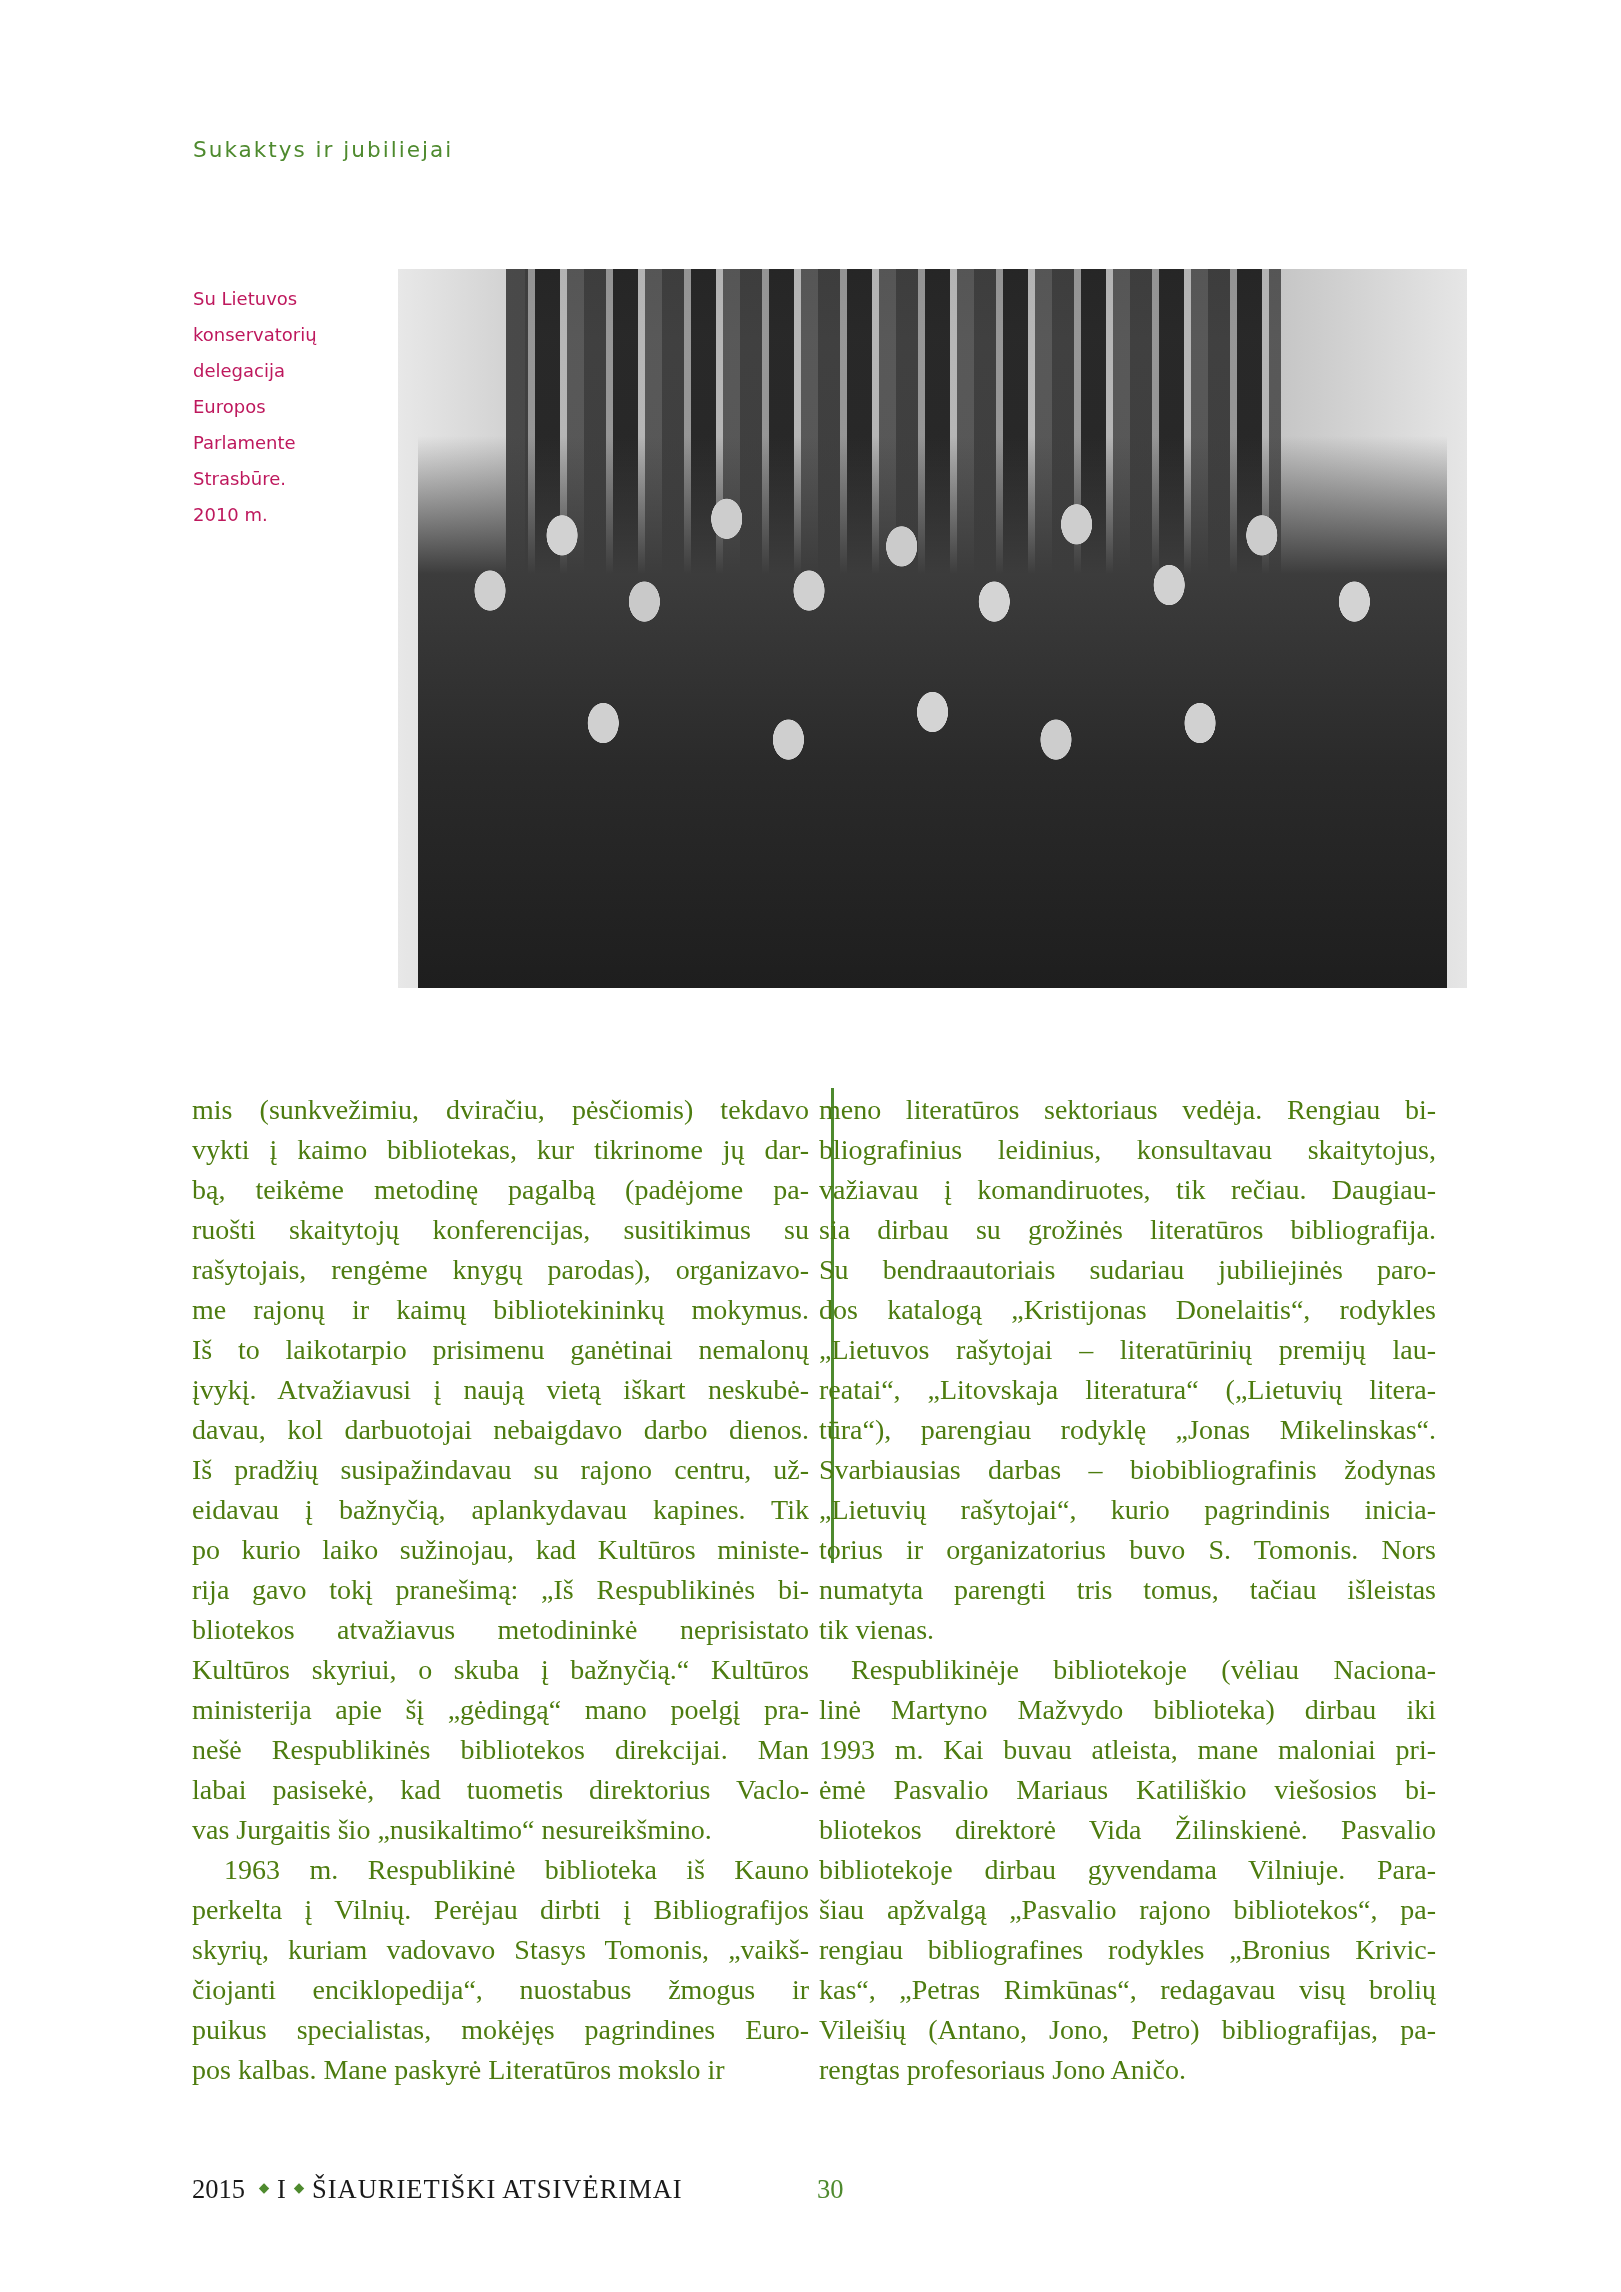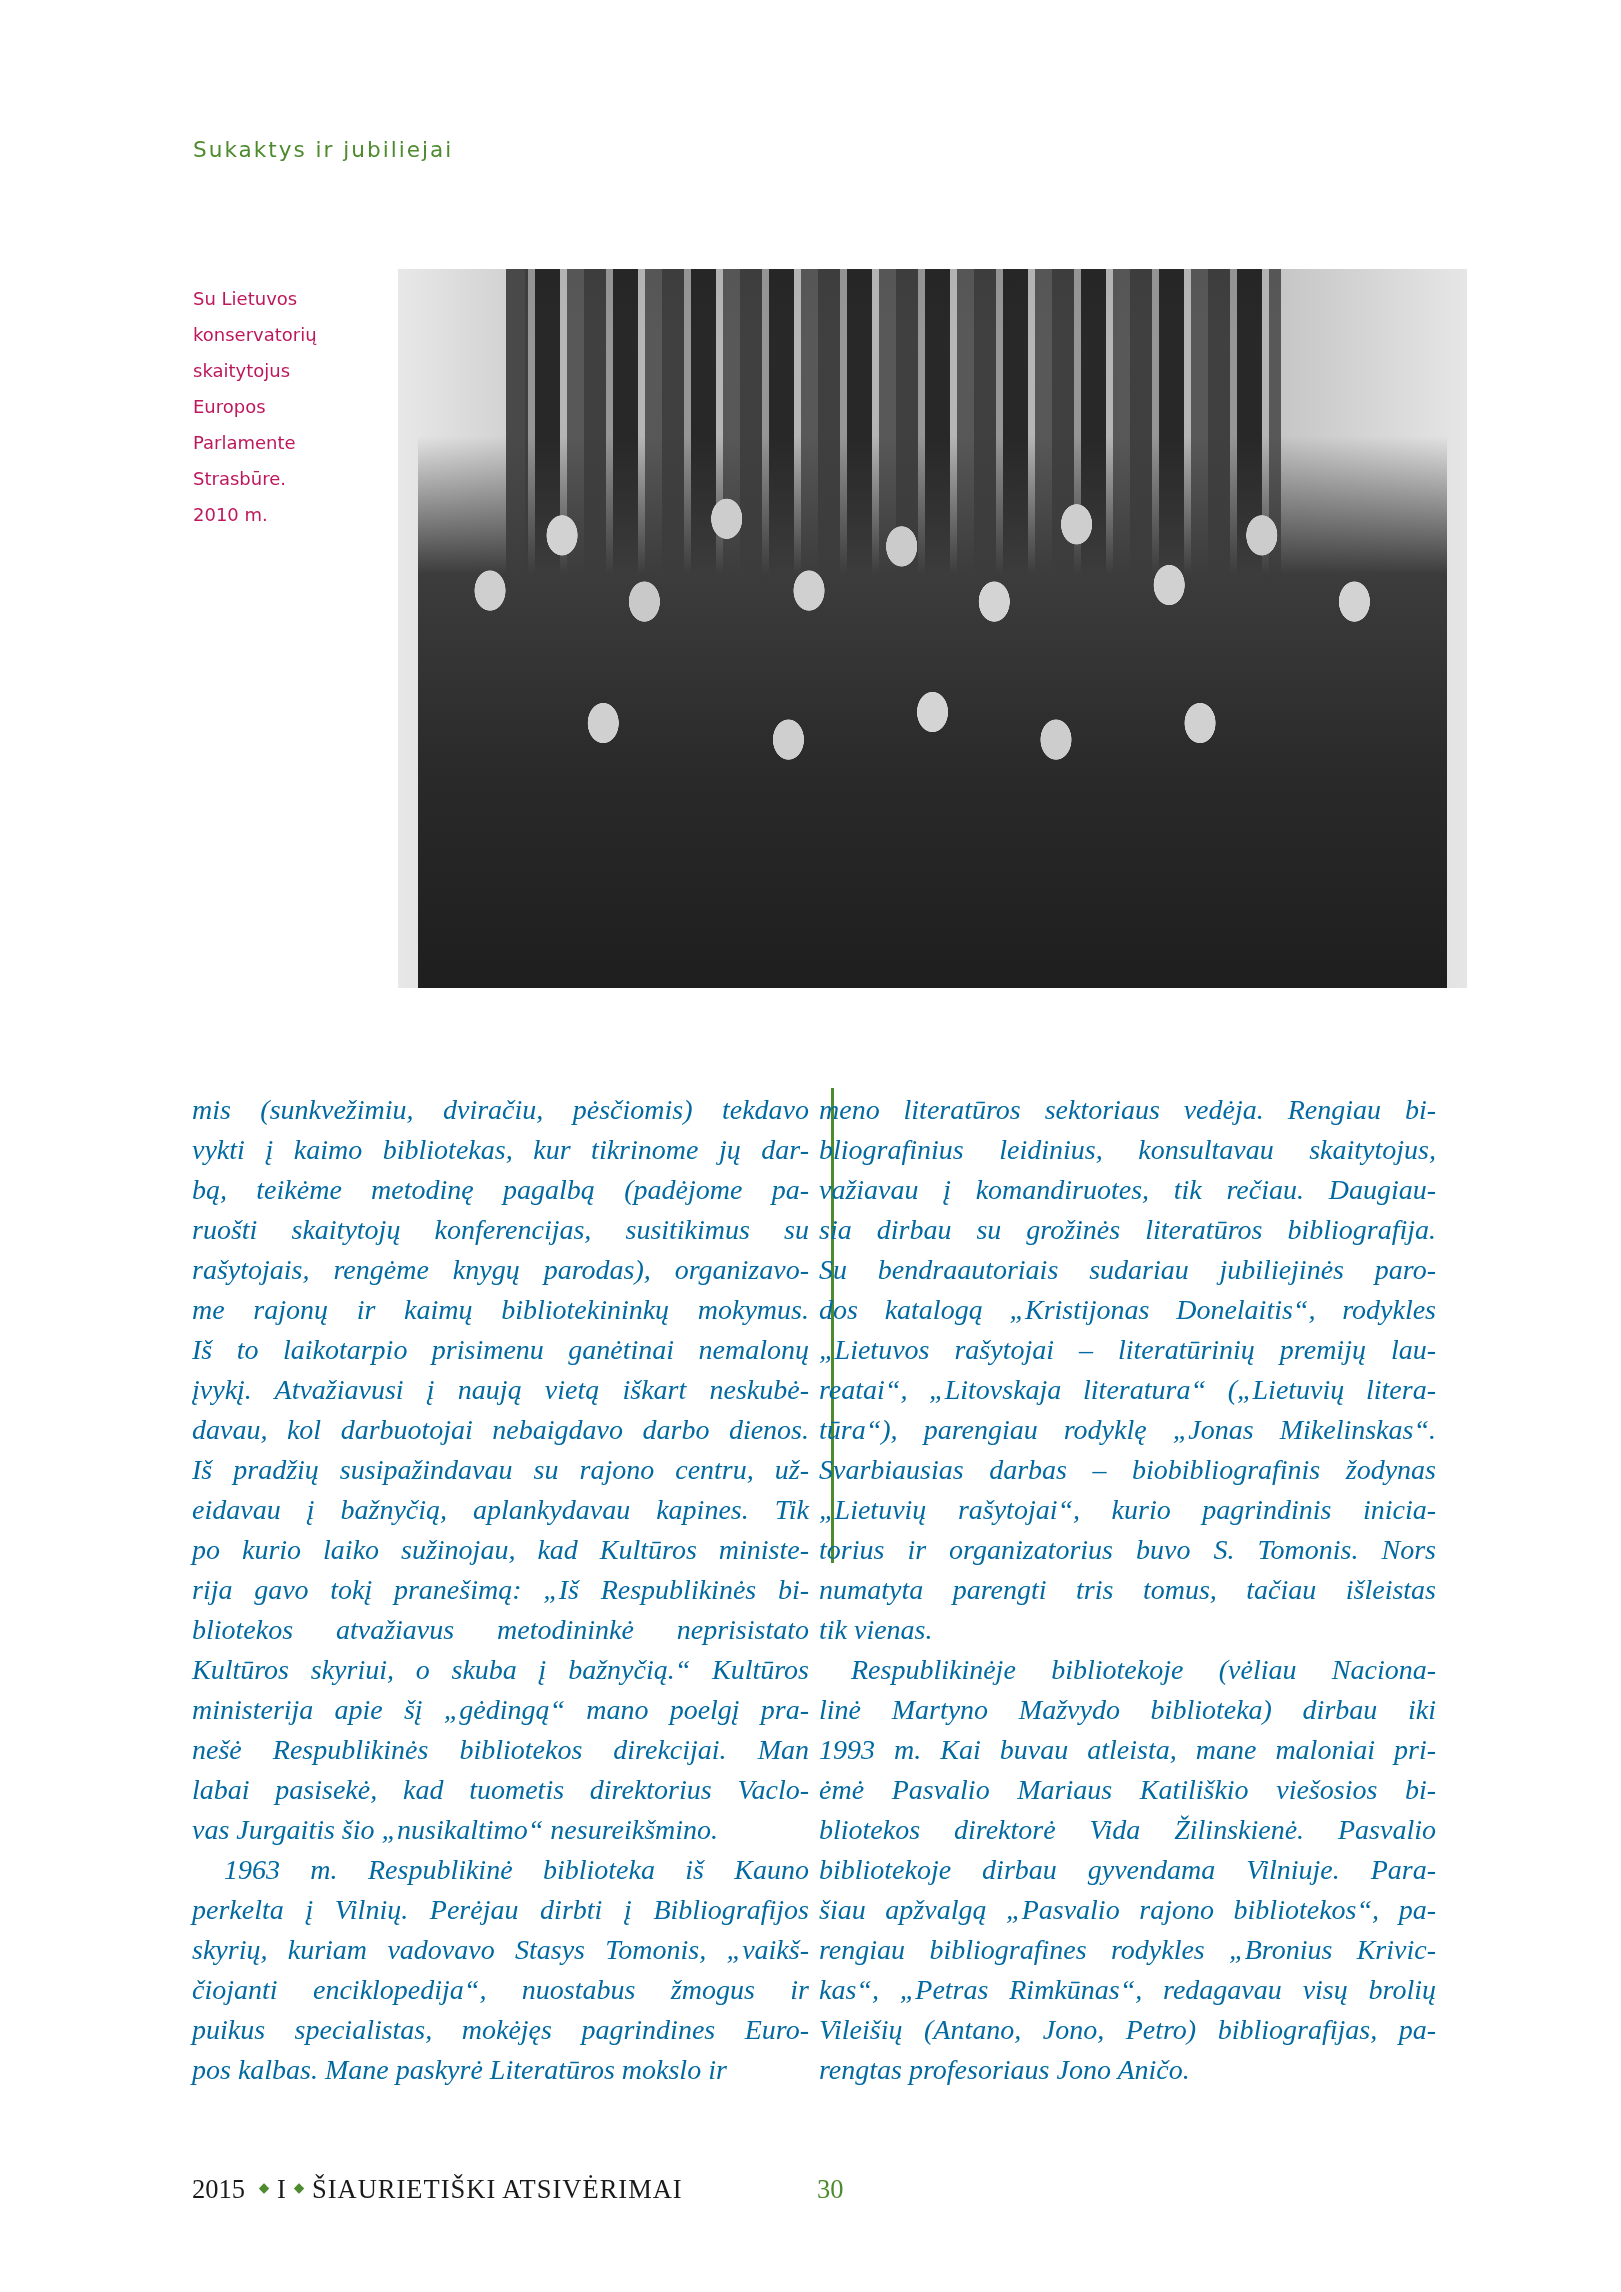--- a/index.html
+++ b/index.html
@@ -40,22 +40,21 @@
       radial-gradient(ellipse 25.5px 33px at 18% 52%, #d0d0d0 60%, transparent 62%),
       radial-gradient(ellipse 25.5px 33px at 36% 55%, #cfcfcf 60%, transparent 62%),
       radial-gradient(ellipse 25.5px 33px at 50% 50%, #d4d4d4 60%, transparent 62%),
       radial-gradient(ellipse 25.5px 33px at 62% 55%, #cdcdcd 60%, transparent 62%),
       radial-gradient(ellipse 25.5px 33px at 76% 52%, #d1d1d1 60%, transparent 62%),
       linear-gradient(180deg, transparent 0%, #3c3c3c 25%, #2a2a2a 60%, #1e1e1e 100%);
   }
   .column {
     position: absolute; top: 1090px; width: 617px;
     font-family: "Liberation Serif", "DejaVu Serif", serif; font-size: 28px; line-height: 40px;
-    color: #0369a1;
-    font-style: italic;
+    color: #4d7c0f;
   }
   .column p { margin: 0; }
   .column .line { white-space: nowrap; text-align: justify; text-align-last: justify; display: block; }
   .column .line.last { text-align-last: left; }
   .column .indent { padding-left: 32px; }
   .col-left { left: 192px; }
   .col-right { left: 819px; }
   .divider-long { position:absolute; left:831px; top:1088px; width:2.9px; height:475px; background:#4e8a2e; }
   .footer {
     position: absolute; left: 192px; top: 2174px;
@@ -70,21 +69,21 @@
   }
 </style>
 </head>
 <body>
 
 <div class="section-header">Sukaktys ir jubiliejai</div>
 
 <div class="caption" id="caption">
     <div>Su Lietuvos</div>
     <div>konservatorių</div>
-    <div>skaitytojus</div>
+    <div>delegacija</div>
     <div>Europos</div>
     <div>Parlamente</div>
     <div>Strasbūre.</div>
     <div>2010 m.</div>
   </div>
 
 <div class="photo" title="Group photo of Lithuanian delegation in front of flags at the European Parliament">
   <div class="wall-left"></div>
   <div class="flags"></div>
   <div class="wall-right"></div>

